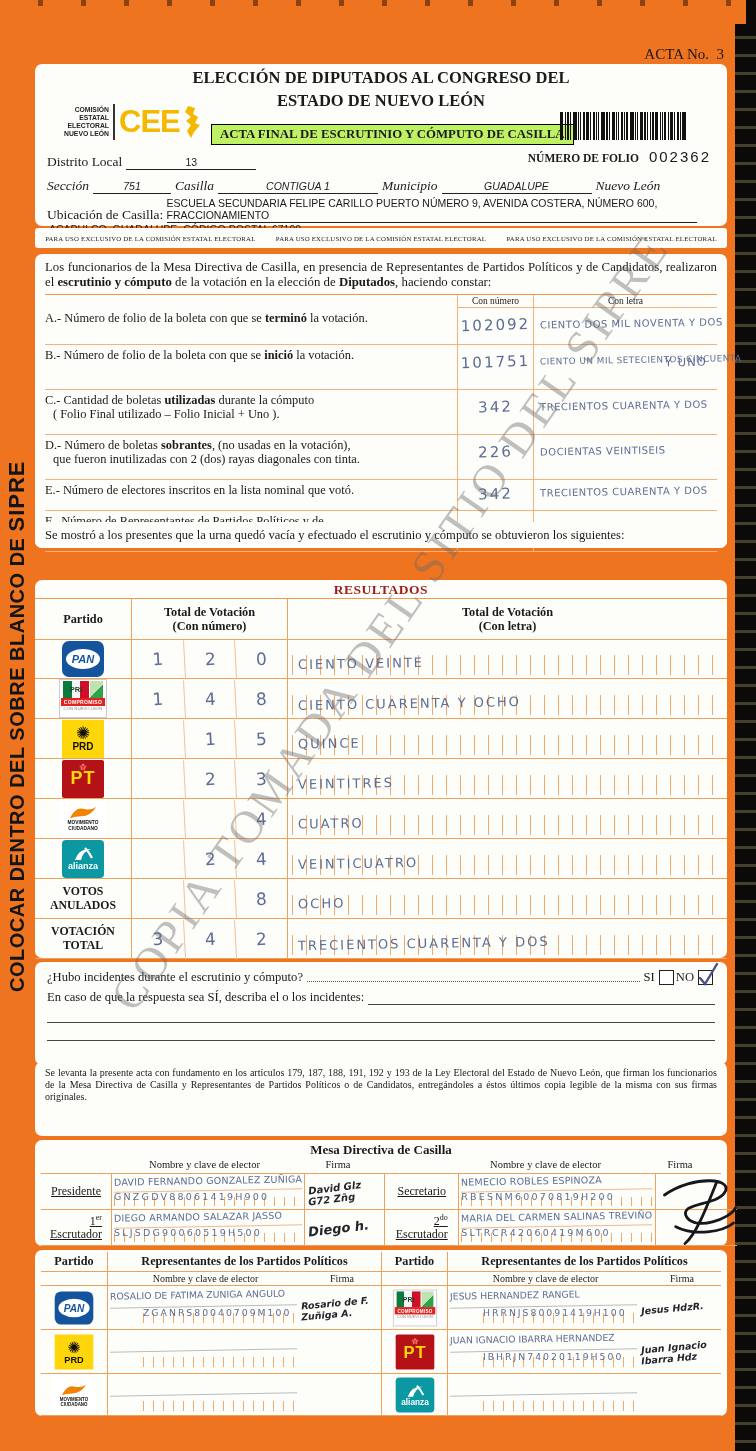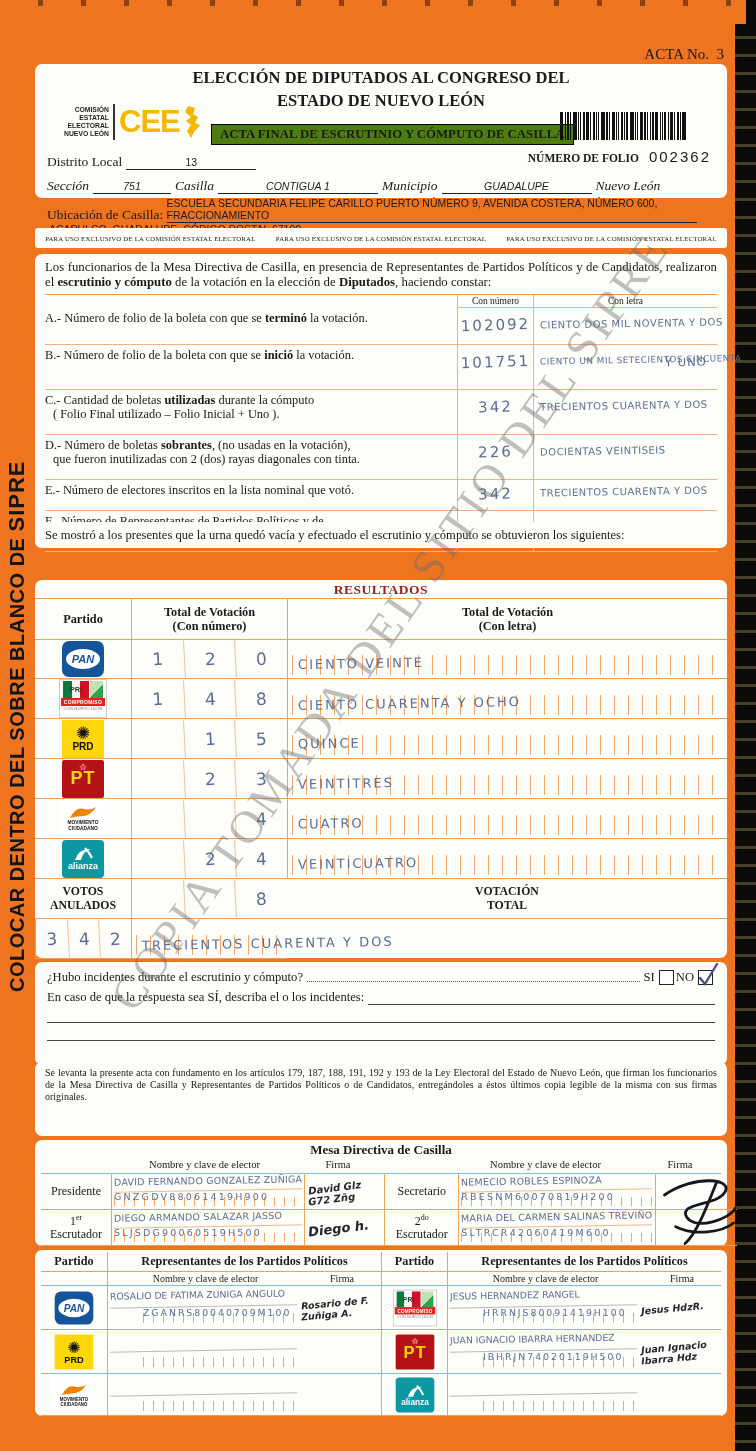--- a/index.html
+++ b/index.html
@@ -21,29 +21,29 @@
   
   .watermark{position:absolute;left:-100px;top:595px;width:980px;text-align:center;
     transform:rotate(-55deg);transform-origin:center;z-index:60;pointer-events:none;
     font-family:"Liberation Serif",serif;font-size:46px;color:rgba(105,105,105,.42);letter-spacing:4px;white-space:nowrap;}
 
   .acta-no{position:absolute;right:32px;top:46px;font-weight:normal;font-size:15px;z-index:5;}
 
   .card{position:absolute;left:35px;width:692px;background:#fdfdfa;border-radius:7px;z-index:10;}
 
   
-  #header-card{top:64px;height:134px;}
+  #header-card{top:64px;height:162px;}
   .h-title{ text-align:center;font-weight:bold;font-size:16.5px;line-height:1.12;margin-top:5px;}
   .cee-block{position:absolute;left:10px;top:40px;display:flex;align-items:center;}
   .cee-org{width:64px;text-align:right;font-family:"Liberation Sans",sans-serif;font-weight:bold;font-size:6.8px;line-height:1.18;color:#222;}
   .cee-div{width:2px;height:36px;background:#333;margin:0 4px;}
   .cee-brand{font-family:"Liberation Sans",sans-serif;font-weight:bold;font-size:31px;color:#f4b800;letter-spacing:-1px;}
   .cee-blob{margin-left:2px;}
   .subtitle-box{position:absolute;left:176px;top:60px;border:1.6px solid #000;padding:2px 8px;
-    font-weight:bold;font-size:12.8px;white-space:nowrap;background:#4d7c0f;}
+    font-weight:bold;font-size:12.8px;white-space:nowrap;background:#bef264;}
   .barcode-wrap{position:absolute;right:16px;top:48px;}
   .folio-row{position:absolute;right:16px;top:84px;white-space:nowrap;}
   .folio-label{font-weight:bold;font-size:11.5px;}
   .folio-value{font-family:"Liberation Sans",sans-serif;font-size:15px;letter-spacing:2px;margin-left:6px;}
   .f-label{font-size:13.5px;}
   .uval{display:inline-block;border-bottom:1.3px solid #222;text-align:center;
         font-family:"Liberation Sans",sans-serif;font-size:10.5px;vertical-align:bottom;padding-bottom:1px;}
   .field-row1{position:absolute;left:12px;top:88px;}
   .field-row2{position:absolute;left:12px;top:112px;white-space:nowrap;font-style:italic;}
   .ubicacion{position:absolute;left:12px;top:133px;right:14px;font-size:13.5px;}
@@ -131,21 +131,21 @@
   #legal-card{top:1062px;height:74px;padding:5px 10px;box-sizing:border-box;}
   #legal-card p{margin:0;font-size:10px;line-height:1.22;text-align:justify;}
 
   
   #mesa-card{top:1140px;height:106px;padding:2px 6px;box-sizing:border-box;}
   .mesa-title{text-align:center;font-weight:bold;font-size:13px;height:17px;}
   .mesa-hdr{display:grid;grid-template-columns:70px 1fr 80px 74px 1fr 82px;font-size:10.5px;height:14px;text-align:center;}
   .mesa-grid{display:grid;grid-template-columns:70px 1fr 80px 74px 1fr 82px;grid-auto-rows:36px;border-top:1.2px solid #f0a25c;position:relative;}
   .mesa-grid > div{border-bottom:1.2px solid #f0a25c;border-left:1.2px solid #f0a25c;position:relative;overflow:visible;}
   .mesa-grid > div:nth-child(6n+1){border-left:none;}
-  .role-cell{display:flex;align-items:center;justify-content:center;font-size:12px;text-align:center;line-height:1.1;}
+  .role-cell{display:flex;align-items:center;justify-content:center;font-size:12px;text-align:right;line-height:1.1;text-decoration:underline;}
   .nc-cell{padding:1px 2px 0 2px;}
   .nc-name{display:block;font-size:9.5px;letter-spacing:.2px;border-bottom:1px solid #f2b98c;height:15px;white-space:nowrap;overflow:visible;transform:rotate(-1deg);}
   .nc-clave{display:block;font-size:9.5px;letter-spacing:2.2px;height:15px;white-space:nowrap;
     background:repeating-linear-gradient(90deg,#f2a868 0 1px,transparent 1px 10px) bottom/100% 9px no-repeat;}
   .sig{font-family:"DejaVu Sans",sans-serif;color:#23242c;font-style:italic;font-weight:bold;}
   .firma-cell{display:flex;flex-direction:column;justify-content:center;padding-left:3px;}
   .firma-cell .sig{font-size:10px;transform:rotate(-7deg);white-space:nowrap;}
   .big-sig{position:absolute;right:-4px;top:-6px;z-index:20;}
 
   
@@ -468,20 +468,24 @@
         <div class="vot-label">
             <div>VOTOS</div>
             <div>ANULADOS</div>
           </div>
       </div>
       <div class="num-cell res-c2">
           <span></span>
           <span></span>
           <span>8</span>
         </div>
+      <div class="letra-cell res-c3">
+          <div class="ticks"></div>
+          <span class="hand">OCHO</span>
+        </div>
 
       <div class="party-cell">
         <div class="vot-label">
             <div>VOTACIÓN</div>
             <div>TOTAL</div>
           </div>
       </div>
       <div class="num-cell res-c2">
           <span>3</span>
           <span>4</span>

